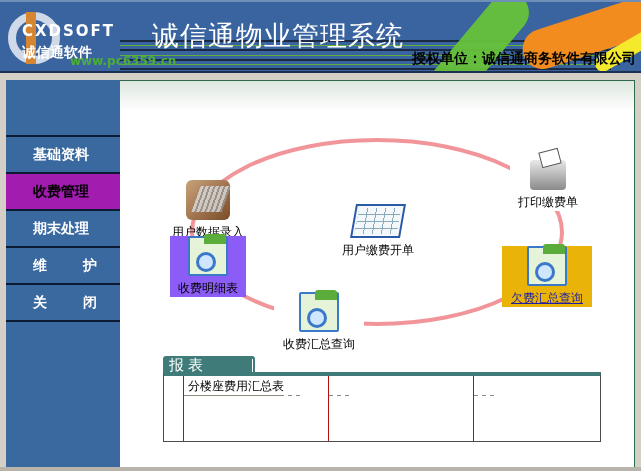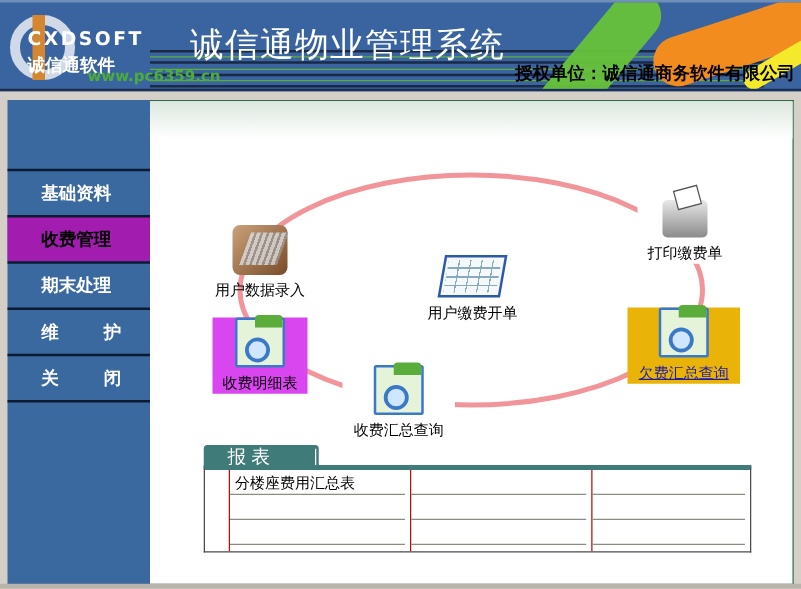--- a/index.html
+++ b/index.html
@@ -50,25 +50,25 @@
   .keyboard::after { content: ""; position: absolute; left: 10px; top: 6px; width: 30px; height: 26px; background: repeating-linear-gradient(90deg, #ddd 0 3px, #999 3px 5px); transform: skewX(-20deg); opacity: .8; }
   .printer { background: linear-gradient(#e8e8e8, #8a8a8a); border-radius: 4px; width: 36px !important; height: 30px !important; margin-top: 8px !important; }
   .printer::before { content: ""; position: absolute; left: 10px; top: -10px; width: 18px; height: 14px; background: #fff; border: 1px solid #555; transform: rotate(-15deg); }
   .sheet { background: #f4f8fb; border: 2px solid #2a5aa8; transform: skewX(-10deg); width: 50px !important; height: 34px !important; }
   .sheet::before { content: ""; position: absolute; inset: 2px; background: repeating-linear-gradient(90deg, transparent 0 8px, #8ab 8px 9px), repeating-linear-gradient(transparent 0 6px, #8ab 6px 7px); }
   .report { background: #e5f3d9; border: 2px solid #3a78c8; border-radius: 2px; width: 40px !important; height: 40px !important; }
   .report::before { content: ""; position: absolute; left: 14px; top: -4px; width: 22px; height: 10px; background: #5aad3a; border-radius: 3px 3px 0 0; }
   .report::after { content: ""; position: absolute; left: 6px; top: 14px; width: 14px; height: 14px; border: 3px solid #3a78c8; border-radius: 50%; background: #cfe6ff; }
 
   
-  .rpt-tab { position: absolute; left: 163px; top: 356px; width: 92px; height: 18px; background: #3f7b78; color: #ffffff; font-size: 15px; padding-left: 19px; letter-spacing: 4px; line-height: 18px; border-radius: 3px 3px 0 0; }
+  .rpt-tab { position: absolute; left: 163px; top: 356px; width: 92px; height: 18px; background: #3f7b78; color: #ffffff; font-size: 15px; padding-left: 6px; letter-spacing: 4px; line-height: 18px; border-radius: 3px 3px 0 0; }
   .rpt-tab::after { content: ""; position: absolute; right: 2px; top: 3px; width: 1px; height: 13px; background: #ffffff; }
   .rpt-box { position: absolute; left: 163px; top: 372px; width: 438px; height: 70px; border: 1px solid #4b4b4b; border-top: 4px solid #3f7b78; background: #fff; }
   .rpt-grid { position: absolute; left: 19px; top: 0; right: 0; bottom: 0; display: grid; grid-template-columns: 145px 145px 1fr; }
-  .rpt-col { border-left: 1px solid #b01010; display: flex; flex-direction: column; }
+  .rpt-col { border-left: 1px solid #b01010; display: flex; flex-direction: row; }
   .rpt-cell { height: 20px; border-bottom: 1px solid #8c8c80; margin: 0 4px 0 0; font-size: 12px; line-height: 20px; padding-left: 4px; color: #000; white-space: nowrap; cursor: pointer; }
 </style>
 </head>
 <body>
 
 <div id="app">
 
   <div class="banner">
     <div class="stripe" style="top:38px"></div>
     <div class="stripe g" style="top:43px"></div>
@@ -127,21 +127,21 @@
     <span class="lbl">用户数据录入</span>
   </div>
   <div class="node" style="left:510px; top:152px; width:76px; background:#fff;font-family:Liberation Serif, serif;">
     <span class="ico printer"></span>
     <span class="lbl">打印缴费单</span>
   </div>
   <div class="node" style="left:335px; top:204px; width:86px;">
     <span class="ico sheet"></span>
     <span class="lbl">用户缴费开单</span>
   </div>
-  <div class="node" style="left:170px; top:254px; width:76px; background:#d946ef;">
+  <div class="node" style="left:170px; top:236px; width:76px; background:#8b5cf6;">
     <span class="ico report"></span>
     <span class="lbl">收费明细表</span>
   </div>
   <div class="node" style="left:502px; top:246px; width:90px; background:#eab308;">
     <span class="ico report"></span>
     <span class="lbl link">欠费汇总查询</span>
   </div>
   <div class="node" style="left:274px; top:292px; width:90px; background:#fff;">
     <span class="ico report"></span>
     <span class="lbl">收费汇总查询</span>

